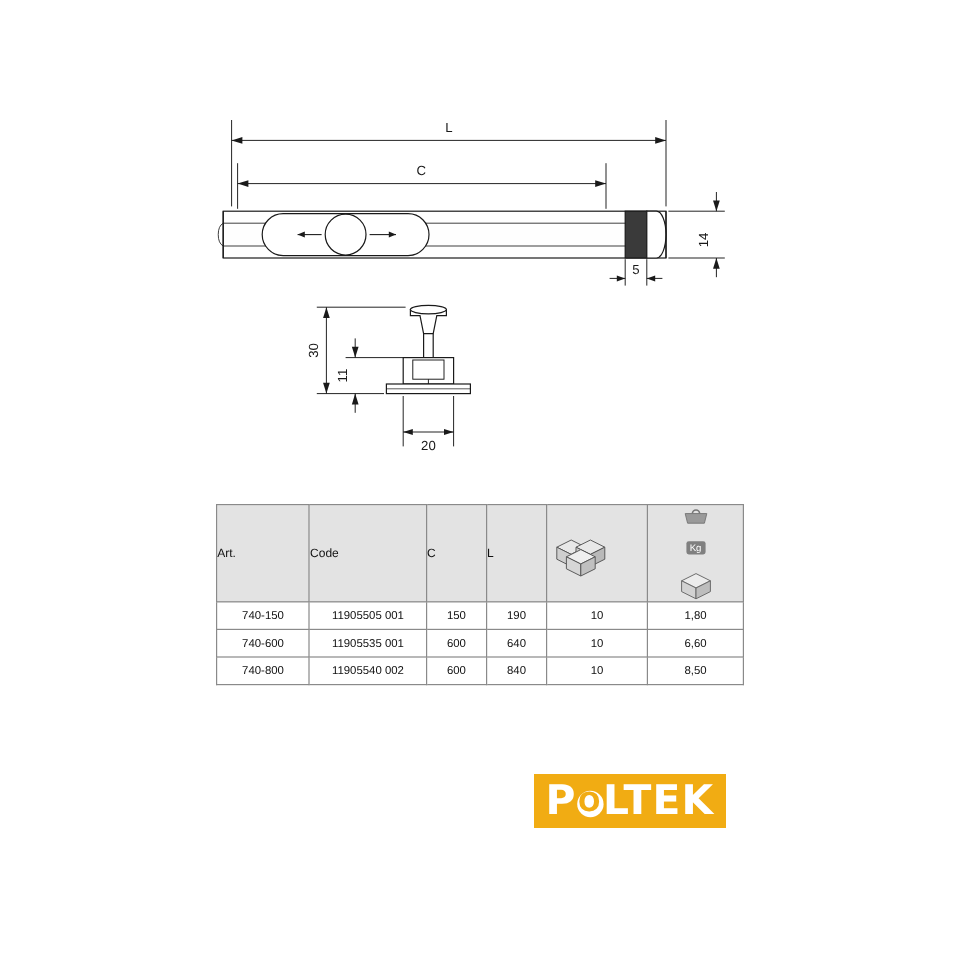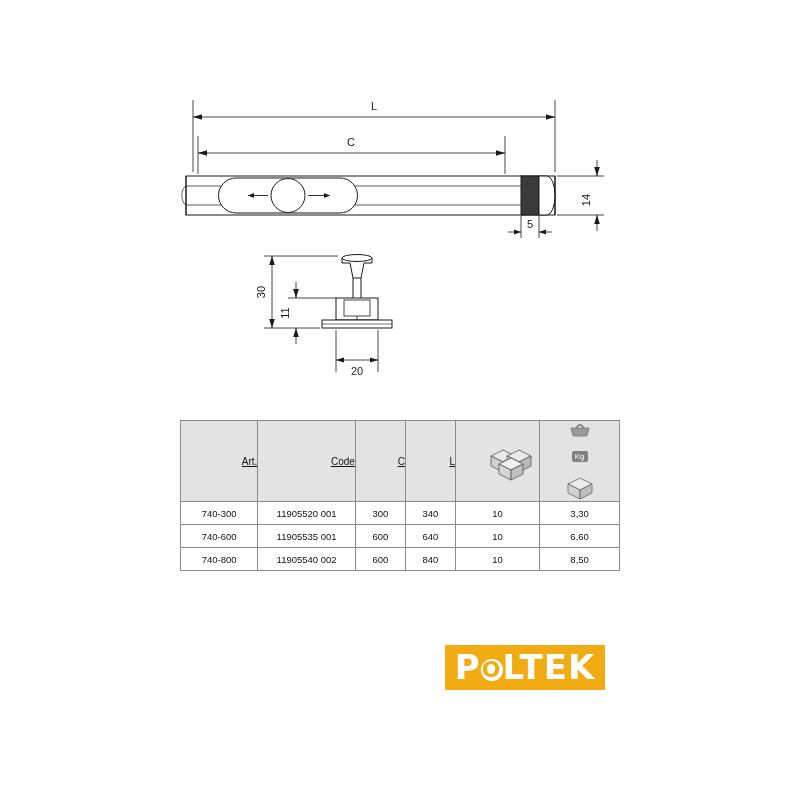--- a/index.html
+++ b/index.html
@@ -59,23 +59,22 @@
   .col-art { width: 78px; }
   .col-code { width: 98px; }
   .col-c { width: 50px; }
   .col-l { width: 50px; }
   .col-box { width: 84px; }
   .col-kg { width: 80px; }
 
   .hdr-inner {
     display: flex;
     align-items: center;
-    justify-content: flex-end;
+    justify-content: flex-start;
     height: 80px;
-    text-decoration: underline;
   }
   .kg-hdr {
     display: flex;
     flex-direction: column;
     align-items: center;
     justify-content: center;
     gap: 13px;
     height: 80px;
   }
   .kg-badge {
@@ -306,26 +305,26 @@
                   <polygon points="5,9 17,15 17,24 5,18" fill="#d2d2d2"></polygon>
                   <polygon points="17,15 29,9 29,18 17,24" fill="#bdbdbd"></polygon>
                 </g>
               </svg>
             </div>
           </th>
         </tr>
       </thead>
       <tbody>
         <tr>
-          <td>740-300</td>
-          <td>11905520 001</td>
-          <td>300</td>
-          <td>340</td>
+          <td>740-150</td>
+          <td>11905505 001</td>
+          <td>150</td>
+          <td>190</td>
           <td>10</td>
-          <td>3,30</td>
+          <td>1,80</td>
         </tr>
         <tr>
           <td>740-600</td>
           <td>11905535 001</td>
           <td>600</td>
           <td>640</td>
           <td>10</td>
           <td>6,60</td>
         </tr>
         <tr>

